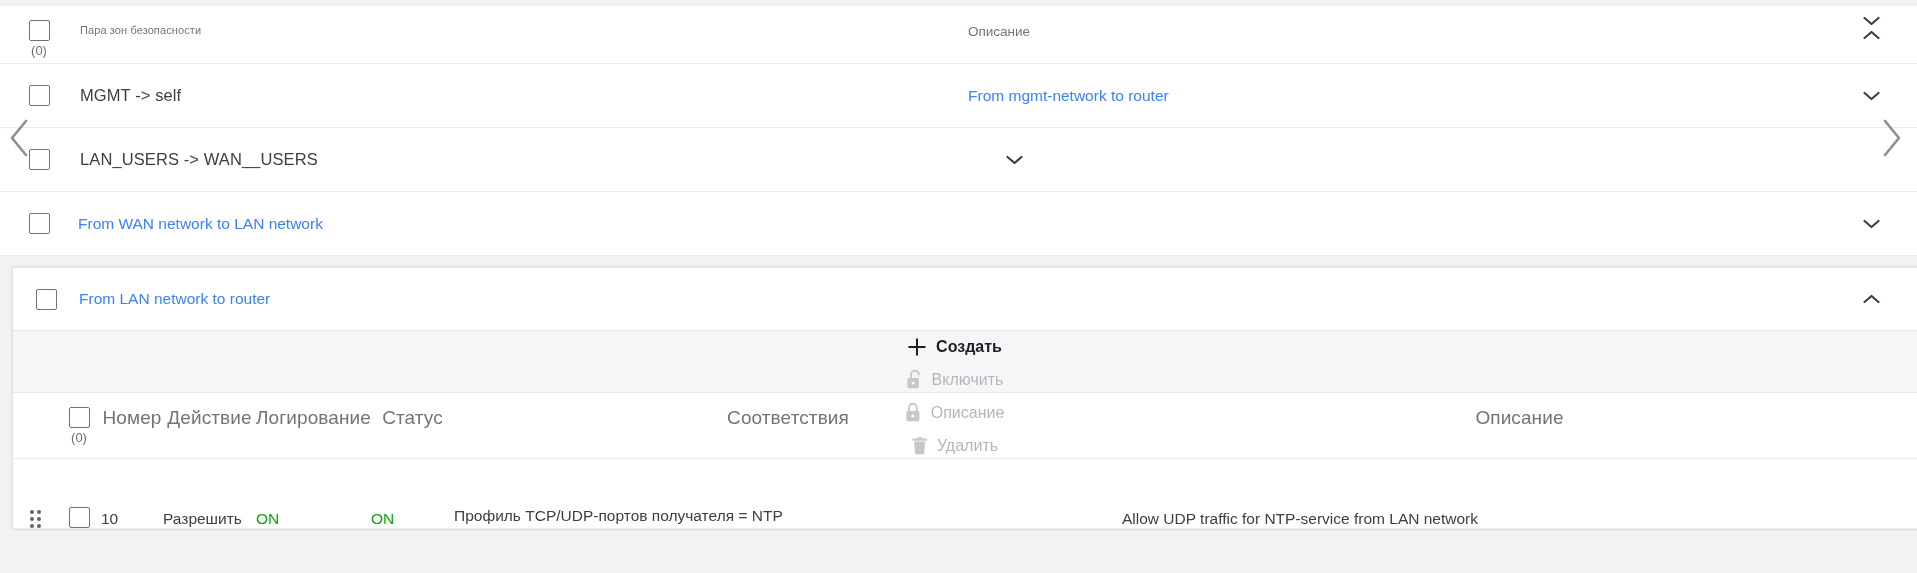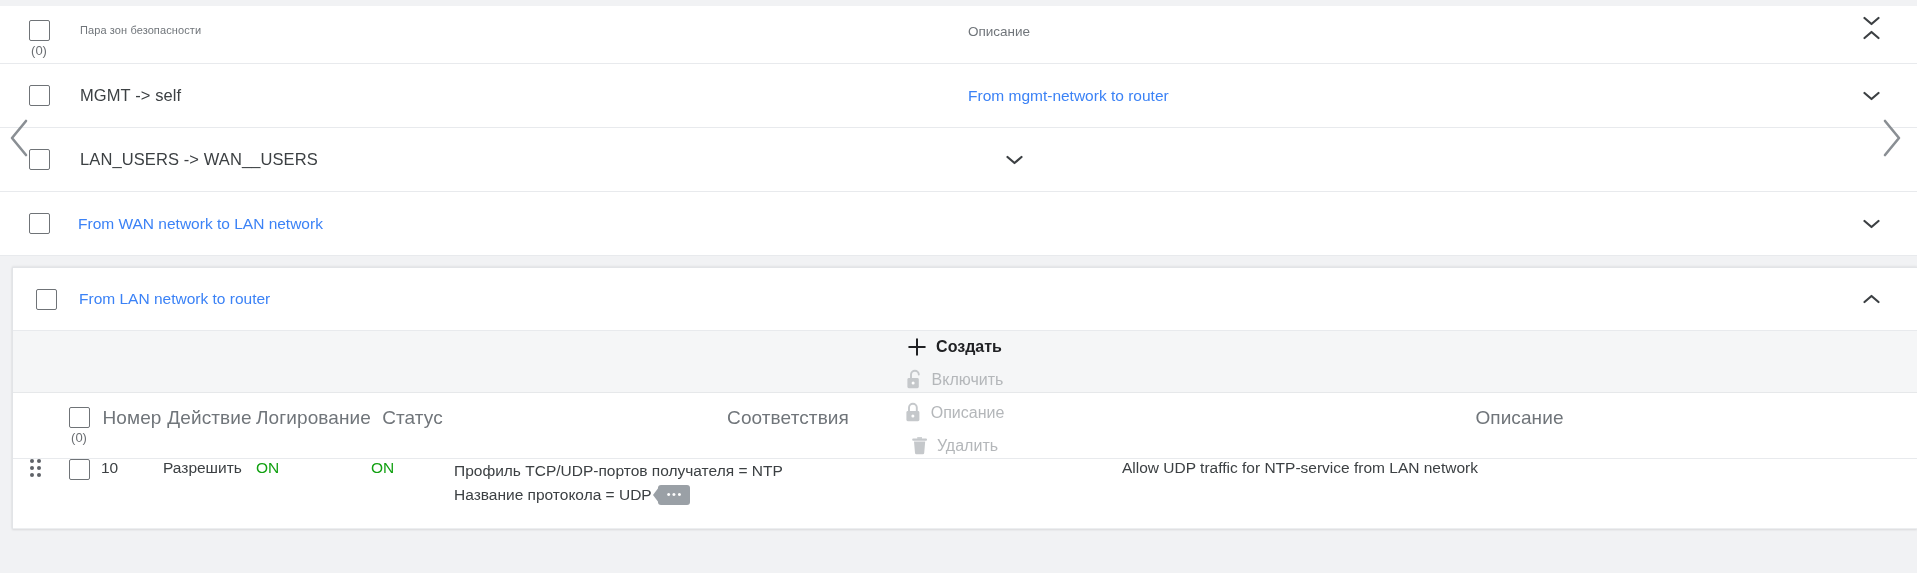--- a/index.html
+++ b/index.html
@@ -167,21 +167,21 @@
   .rules-head {
     display: flex;
     align-items: flex-start;
     height: 66px;
     border-bottom: 1px solid #e8eaed;
     background: #fff;
     padding-top: 14px;
   }
   .rules-row {
     display: flex;
-    align-items: flex-start;
+    align-items: flex-end;
     min-height: 70px;
     background: #fff;
     border-bottom: 1px solid #eceef0;
   }
   .c-handle { flex: 0 0 44px; display: flex; align-items: center; justify-content: center; }
   .c-chk    { flex: 0 0 44px; display: flex; flex-direction: column; align-items: center; }
   .c-num    { flex: 0 0 62px; }
   .c-act    { flex: 0 0 93px; }
   .c-log    { flex: 0 0 115px; }
   .c-stat   { flex: 0 0 83px; }
@@ -399,22 +399,19 @@
       <div class="c-num cell">10</div>
       <div class="c-act cell">Разрешить</div>
       <div class="c-log">
         <span class="on">ON</span>
       </div>
       <div class="c-stat">
         <span class="on">ON</span>
       </div>
       <div class="c-match">
         <div class="match-line">Профиль TCP/UDP-портов получателя = NTP</div>
-        <div class="match-line">
-          <span>Название протокола = UDP</span><span class="tag">•••</span>
-        </div>
       </div>
       <div class="c-desc cell">Allow UDP traffic for NTP-service from LAN network</div>
     </div>
 
   </div>
 
 </div>
 
 </body></html>

